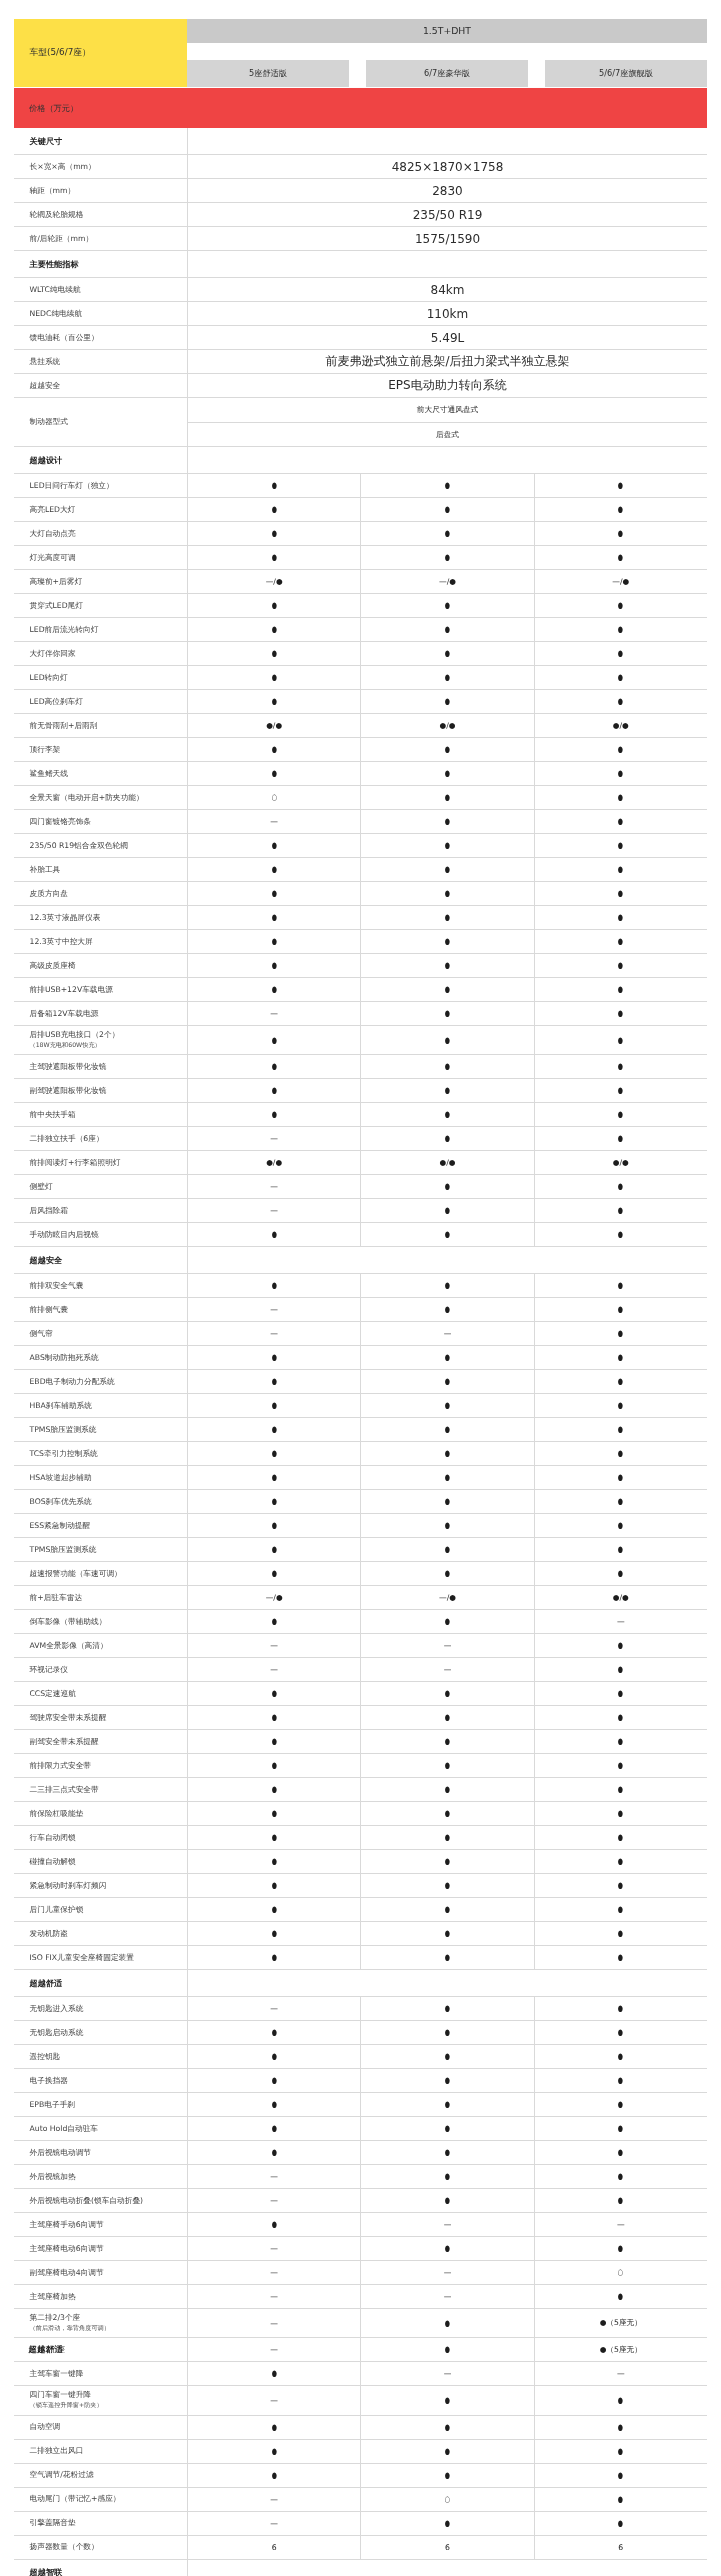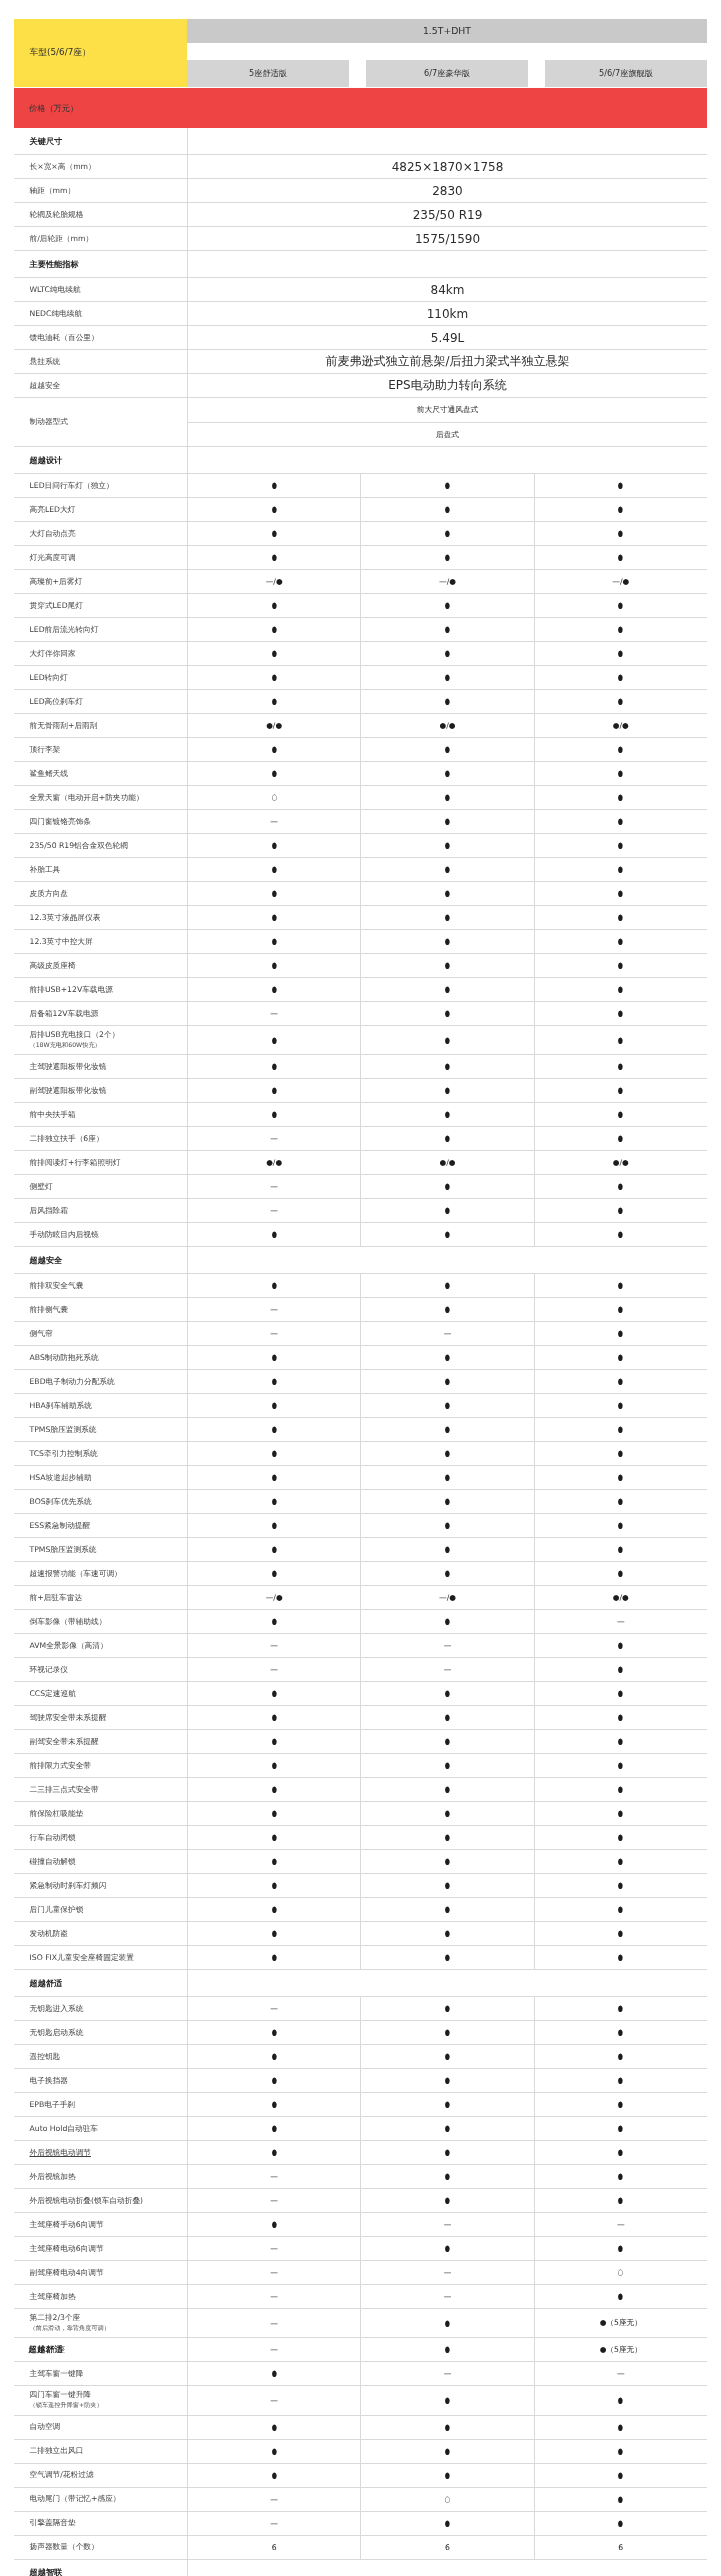--- a/index.html
+++ b/index.html
@@ -1072,21 +1072,21 @@
         </div>
         <div class="cell-val">
           <span class="dot">●</span>
         </div>
         <div class="cell-val">
           <span class="dot">●</span>
         </div>
       </div>
       <div class="row">
         <div class="cell-label">
-          <div class="" style="display: block; text-decoration: underline;">外后视镜电动调节</div>
+          <div class="" style="display: block;">外后视镜电动调节</div>
         </div>
         <div class="cell-val">
           <span class="dot">●</span>
         </div>
         <div class="cell-val">
           <span class="dot">●</span>
         </div>
         <div class="cell-val">
           <span class="dot">●</span>
         </div>

